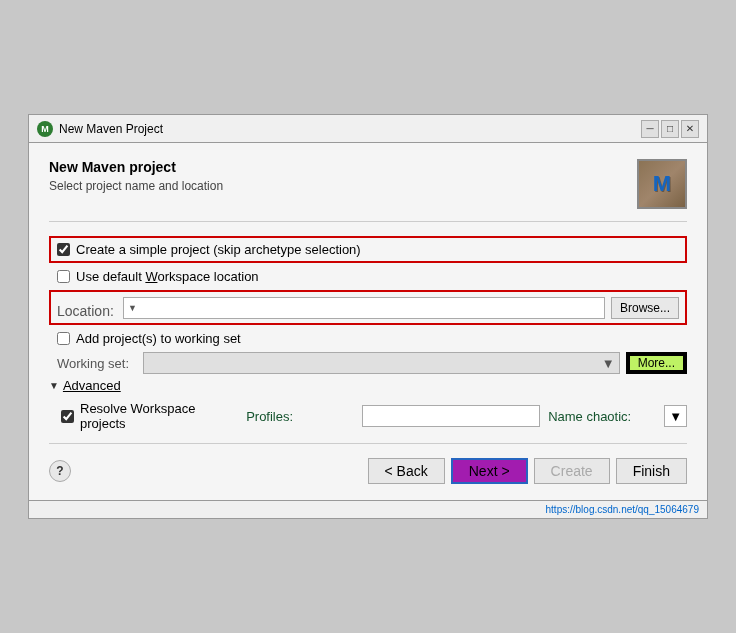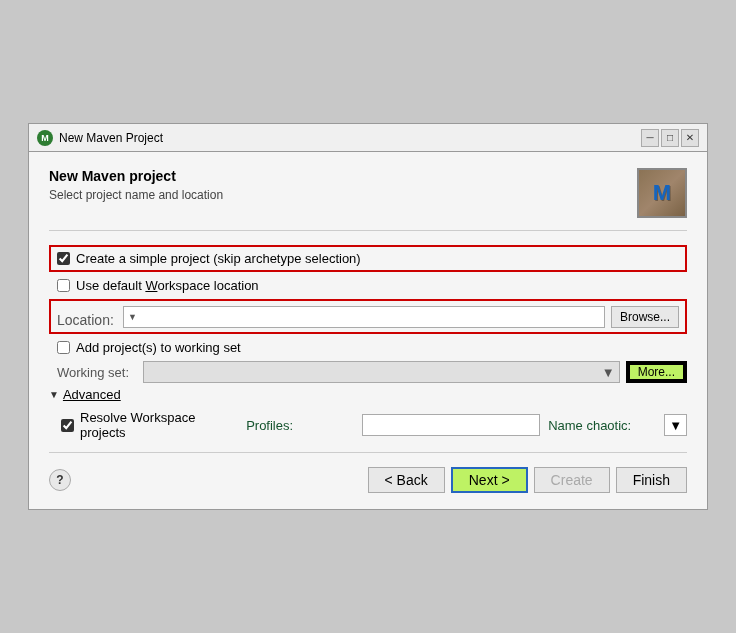--- a/index.html
+++ b/index.html
@@ -347,21 +347,21 @@
       height: 26px;
       padding: 0 16px;
       border: 1px solid #aaa;
       background: #e8e8e8;
       cursor: pointer;
       font-size: 14px;
     }
 
     .nav-btn.next {
       border: 2px solid #2666c0;
-      background: #bef264;
+      background: #a21caf;
     }
 
     .nav-btn:disabled, .nav-btn.disabled {
       color: #aaa;
       cursor: default;
     }
 
     .status-bar {
       background: #f0f0f0;
       border: 1px solid #999;
@@ -481,13 +481,16 @@
       <button class="help-btn">?</button>
       <div class="nav-buttons">
         <button class="nav-btn">&lt; Back</button>
         <button class="nav-btn next">Next &gt;</button>
         <button class="nav-btn disabled" disabled="">Create</button>
         <button class="nav-btn">Finish</button>
       </div>
     </div>
   </div>
 
+  <div class="status-bar">
+    <span class="status-url">https://blog.csdn.net/qq_15064679</span>
+  </div>
 </div>
 
 </body></html>

